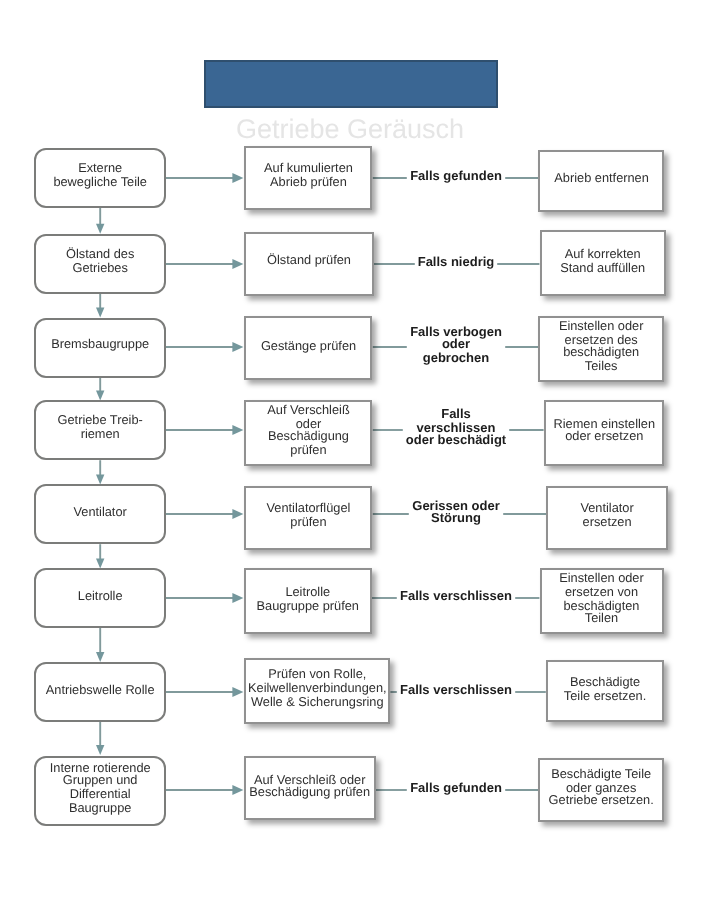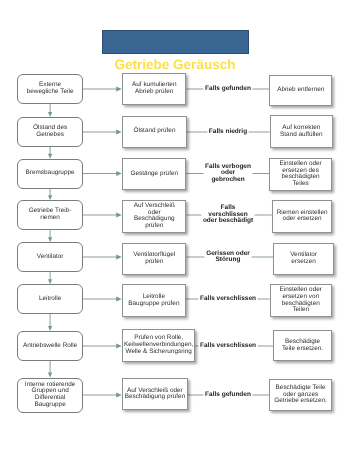--- a/index.html
+++ b/index.html
@@ -5,21 +5,21 @@
 <style>
   html,body{margin:0;padding:0;background:#ffffff;}
   body{width:357px;height:462px;overflow:hidden;
        font-family:"Liberation Sans",sans-serif;color:#333333;
        -webkit-font-smoothing:antialiased;text-rendering:geometricPrecision;}
   #page{position:relative;width:357px;height:462px;background:#ffffff;}
   .node .txt,.label,.title-bar span{will-change:opacity;}
   .title-bar{position:absolute;left:101.5px;top:29.5px;width:147px;height:24.5px;
              background:#3a6693;border:1px solid #2f4f6e;box-sizing:border-box;
              display:flex;align-items:center;justify-content:center;}
-  .title-bar span{color:#fde047;font-weight:bold;font-size:13.5px;line-height:1;margin-top:46px;}
+  .title-bar span{color:#e5e5e5;font-weight:normal;font-size:13.5px;line-height:1;margin-top:46px;}
   .node{position:absolute;box-sizing:border-box;display:flex;align-items:center;
         justify-content:center;text-align:center;font-size:6.4px;line-height:6.65px;
         color:#2f2f2f;}
   .node .txt{display:block;width:100%;}
   .left{border:0.75px solid #7b7c7a;border-radius:6px;background:#ffffff;}
   .mid,.right{border:0.75px solid #919191;background:#ffffff;
               box-shadow:2.2px 2.2px 2.6px rgba(0,0,0,0.35);}
   .label{position:absolute;font-weight:bold;font-size:6.5px;line-height:6.7px;
          text-align:center;color:#1d1d1d;}
   svg.conn{position:absolute;left:0;top:0;width:357px;height:462px;

